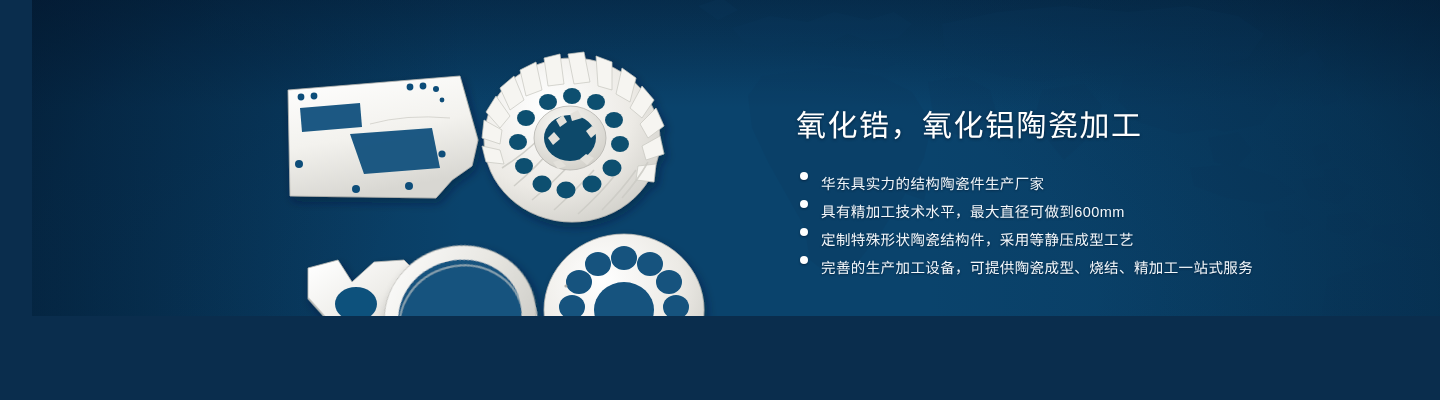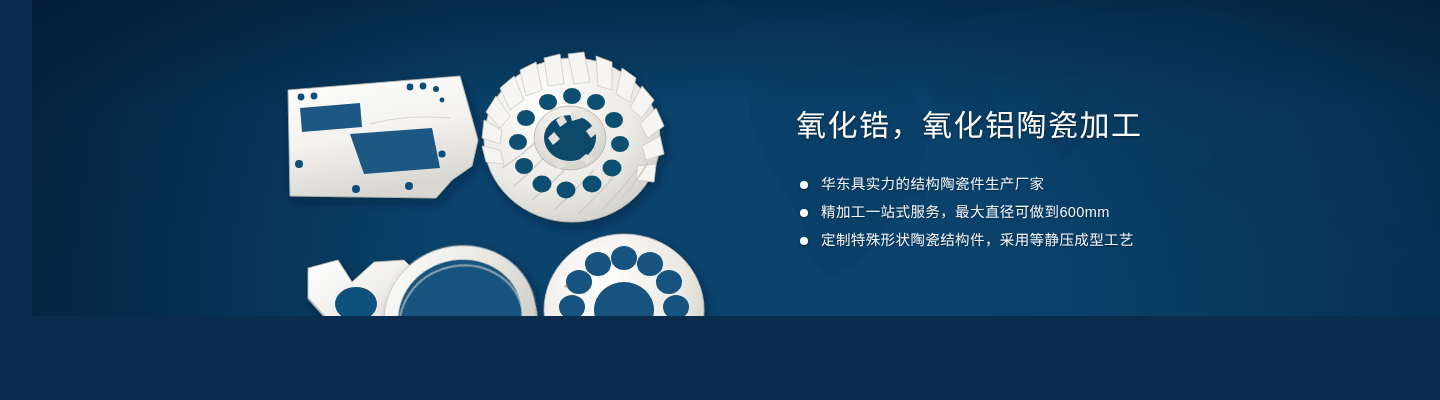--- a/index.html
+++ b/index.html
@@ -72,21 +72,20 @@
     text-shadow:0 1px 3px rgba(0,18,38,.65);
     white-space:nowrap;
   }
   .bullets{
     list-style:none;
     margin:24px 0 0 4px;
     padding:0;
   }
   .bullet{
     display:flex;
-    align-items:center;
     height:25px;
     margin-bottom:3px;
   }
   .dot{
     flex:0 0 auto;
     width:8px; height:8px;
     border-radius:50%;
     background:#ffffff;
     margin-right:13px;
     box-shadow:0 1px 2px rgba(0,15,35,.5);
@@ -304,22 +303,26 @@
 
   <div class="copy">
     <h1 class="headline">氧化锆，氧化铝陶瓷加工</h1>
     <ul class="bullets">
       <li class="bullet">
         <span class="dot"></span>
         <span class="bullet-text">华东具实力的结构陶瓷件生产厂家</span>
       </li>
       <li class="bullet">
         <span class="dot"></span>
-        <span class="bullet-text">精加工一站式服务，最大直径可做到600mm</span>
+        <span class="bullet-text">具有精加工技术水平，最大直径可做到600mm</span>
       </li>
       <li class="bullet">
         <span class="dot"></span>
         <span class="bullet-text">定制特殊形状陶瓷结构件，采用等静压成型工艺</span>
       </li>
+      <li class="bullet">
+        <span class="dot"></span>
+        <span class="bullet-text">完善的生产加工设备，可提供陶瓷成型、烧结、精加工一站式服务</span>
+      </li>
     </ul>
   </div>
 
 </div>
 
 </body></html>

